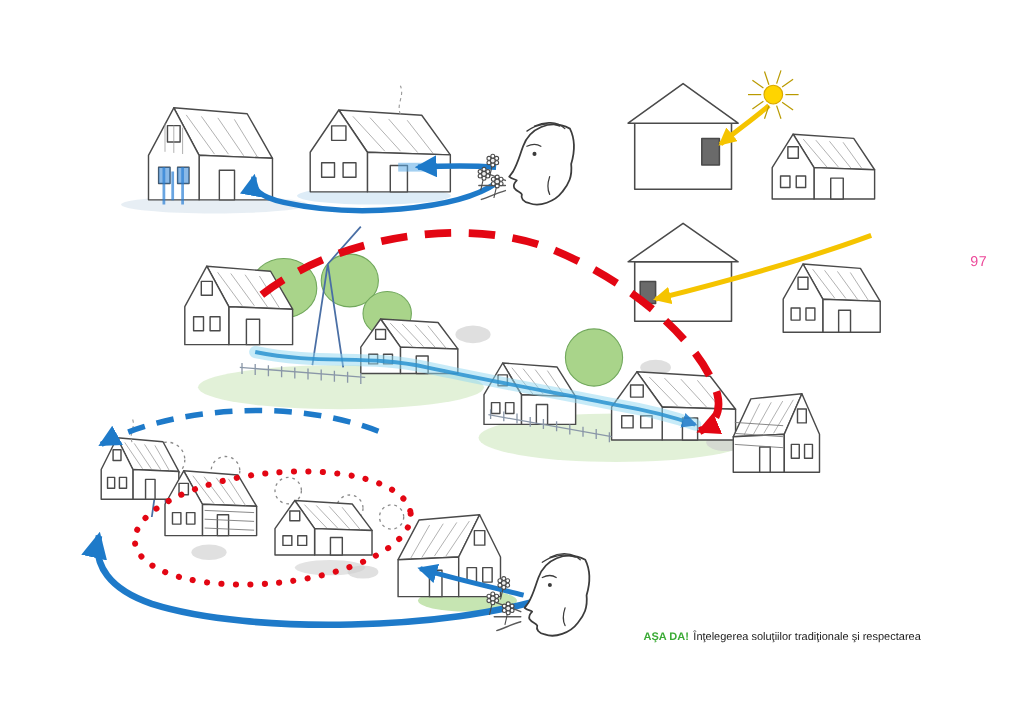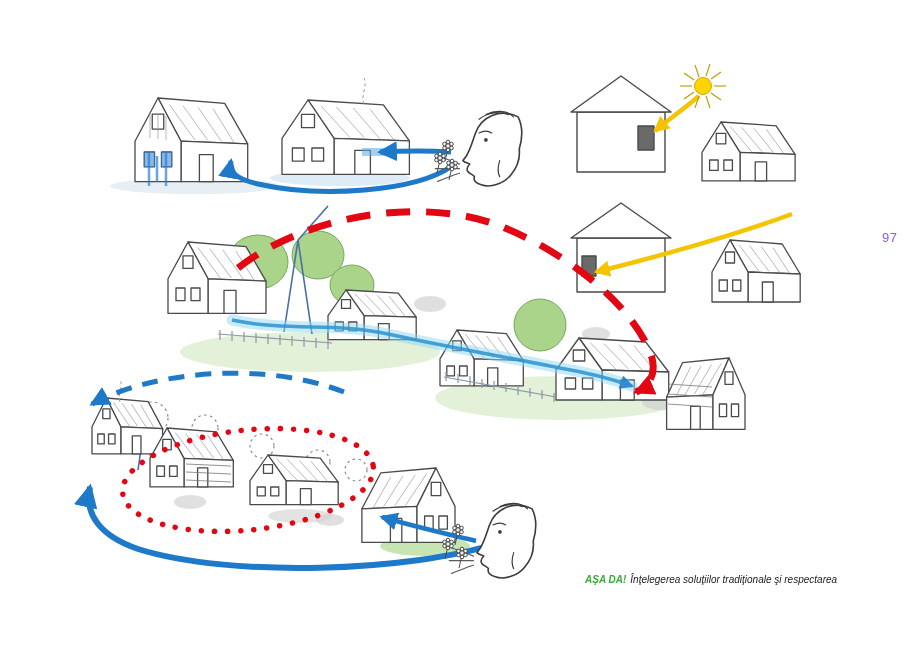--- a/index.html
+++ b/index.html
@@ -2,26 +2,26 @@
 <html><head>
 <meta charset="utf-8">
 <style>
   html,body{margin:0;padding:0;background:#e9e9e9;}
   .page{
     position:relative;width:920px;height:650px;background:#ffffff;
     font-family:"Liberation Sans",sans-serif;overflow:hidden;
   }
   .illustration{position:absolute;left:0;top:0;}
   .pagenum{
-    position:absolute;left:882px;top:230px;font-size:13px;color:#8b5cf6;
+    position:absolute;left:882px;top:230px;font-size:13px;color:#ec4899;
     letter-spacing:.5px;
   }
   .caption{
     position:absolute;left:585px;top:573px;width:262px;
-    font-style:italic;font-size:10px;line-height:13px;color:#1a1a1a;
+    font-size:10px;line-height:13px;color:#1a1a1a;
   }
   .cap-hl{color:#3aaa35;font-weight:bold;margin-right:4px;}
 </style>
 </head>
 <body>
 
 <div class="page">
 
   <svg class="illustration" width="920" height="650" viewBox="0 0 920 650" xmlns="http://www.w3.org/2000/svg">
 

